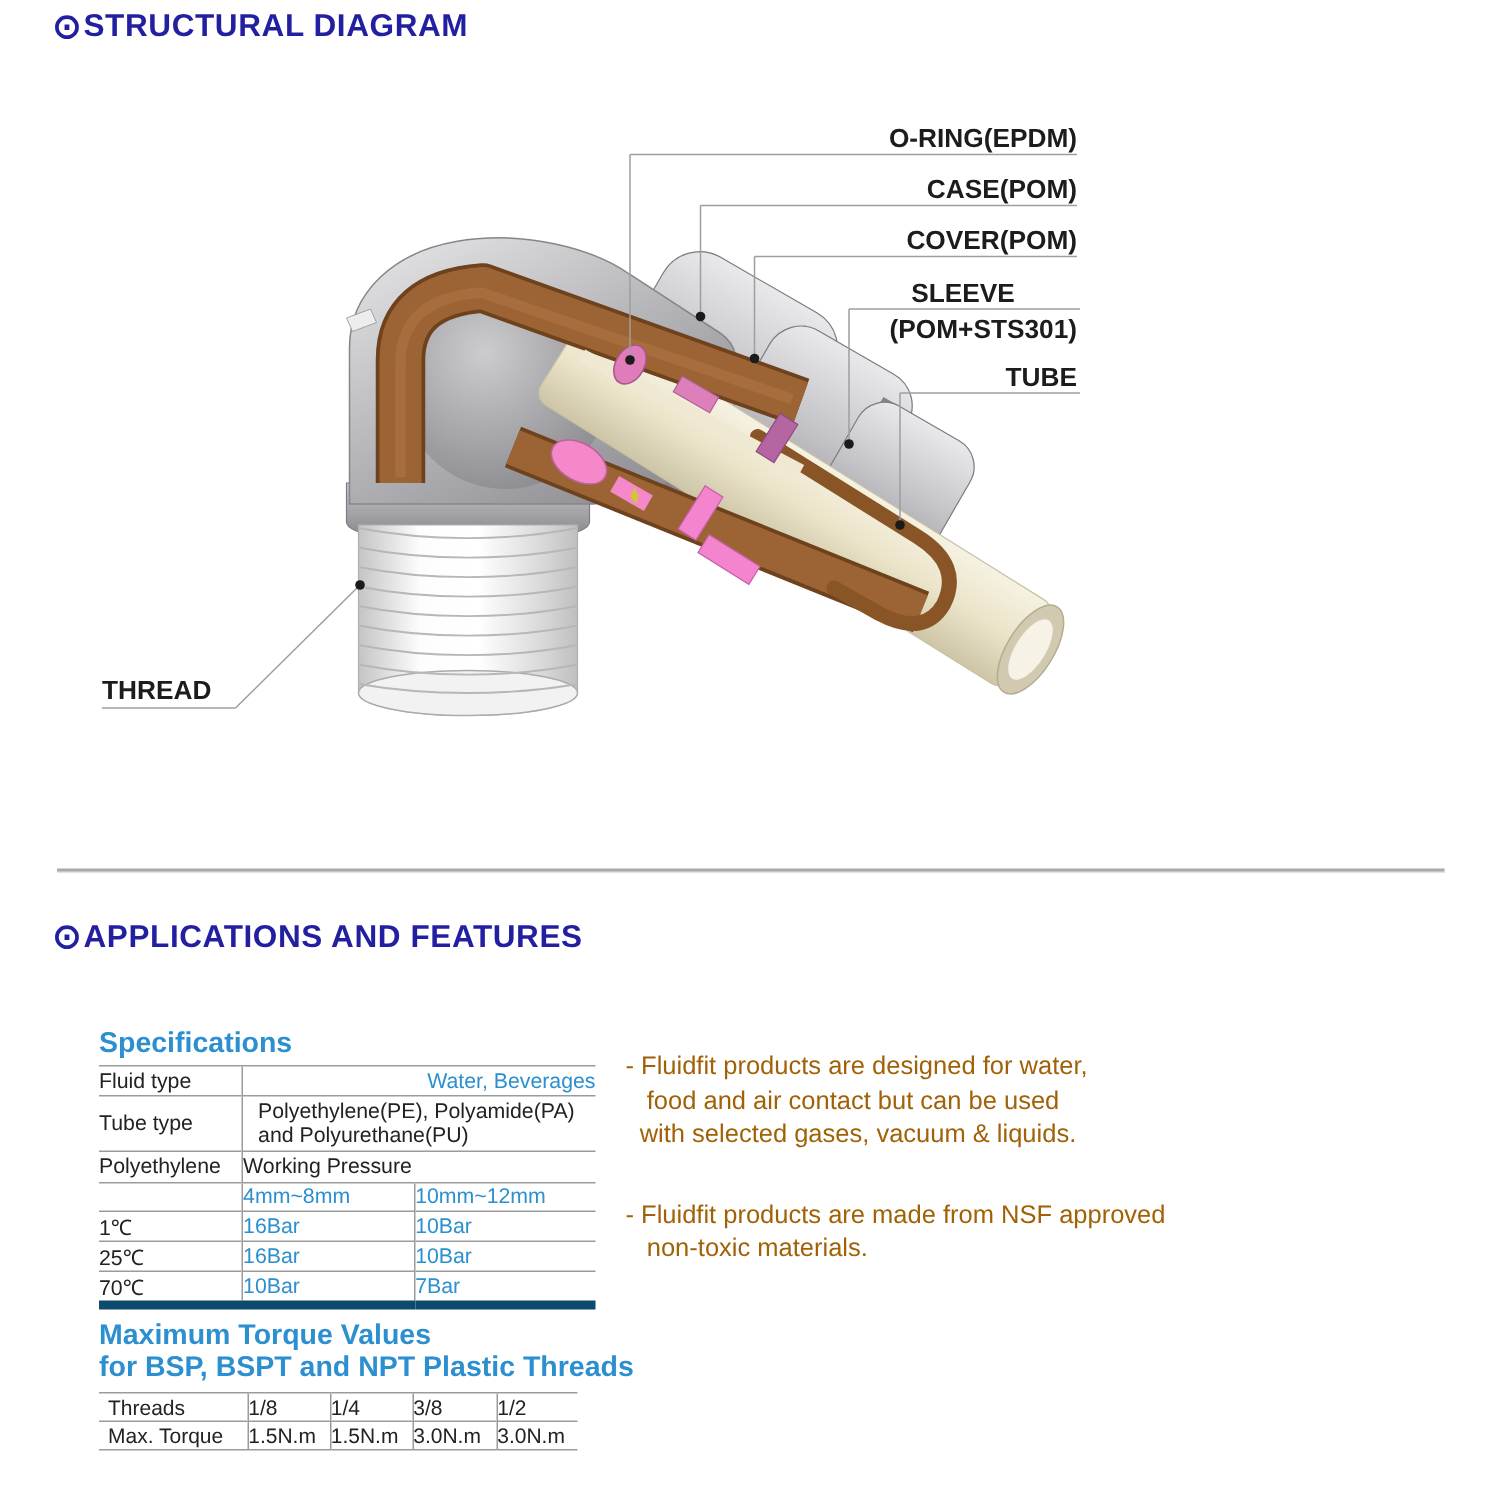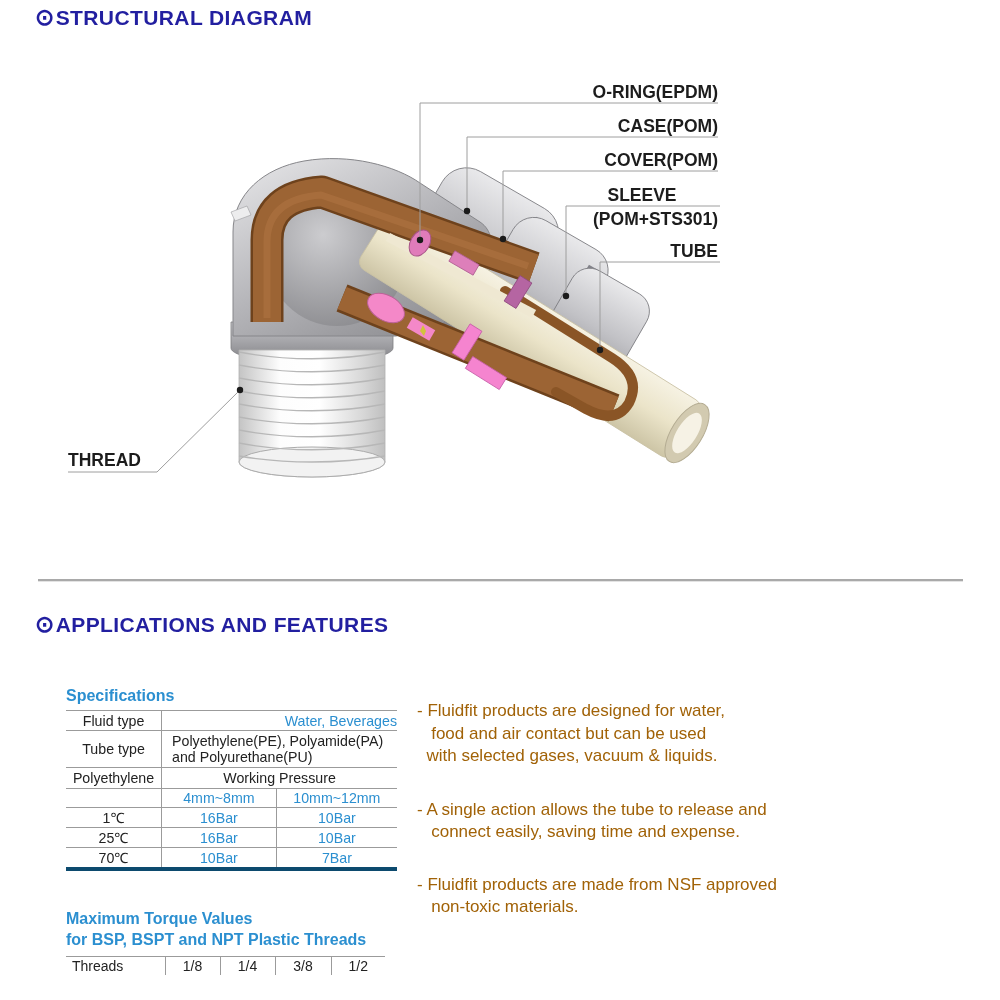--- a/index.html
+++ b/index.html
@@ -14,35 +14,35 @@
   .sec-head .mark { font-size:23px; line-height:1; margin-right:1px; position:relative; top:-1px; }
   #head1 { top:6px; }
   #head2 { top:613px; }
   #divider { position:absolute; left:38px; top:579px; width:925px; height:2px;
              background:#a9a9a9; border-bottom:1px solid #e3e3e3; }
   #diagram-svg { position:absolute; left:0; top:0; }
   .svg-label { font-family:"Liberation Sans",sans-serif; font-size:17.5px; font-weight:600; fill:#1c1c1c; }
 
   
   #spec { position:absolute; left:66px; top:686px; width:340px; }
-  .blue-title { color:#2b8fd0; font-size:16px; font-weight:bold; margin:0; line-height:20px; }
+  .blue-title { color:#2b8fd0; font-size:19px; font-weight:bold; margin:0; line-height:20px; }
   #spec-table { border-collapse:collapse; table-layout:fixed; width:331px; margin-top:4px;
                 font-size:14.2px; color:#222; }
   #spec-table td { padding:0; vertical-align:middle; border-top:1px solid #9b9b9b; }
-  #spec-table tr.last td { border-bottom:4px solid #0c4a6e; }
+  #spec-table tr.last td { border-bottom:6px solid #0c4a6e; }
   #spec-table td.vl { border-left:1px solid #9b9b9b; }
-  .c { text-align:center; }
+  .c { }
   .l { text-align:right; padding-left:10px !important; }
   .blu { color:#2b8fd0; }
   .r20 { height:20px; } .r36 { height:36px; } .r21 { height:21px; }
   .r19 { height:19px; } .r18 { height:18px; }
   #spec-table td.wrap { line-height:16px; padding:2px 2px 2px 10px; }
 
   
-  #torque { position:absolute; left:66px; top:908px; }
+  #torque { position:absolute; left:66px; top:880px; }
   #torque .blue-title { line-height:21px; }
   #torque-table { border-collapse:collapse; table-layout:fixed; width:319px; margin-top:6px;
                   font-size:14px; color:#222; }
   #torque-table td { padding:0; height:18px; vertical-align:middle; border-top:1px solid #9b9b9b; }
   #torque-table tr.last td { border-bottom:1px solid #9b9b9b; }
   #torque-table td.vl { border-left:1px solid #9b9b9b; }
   #torque-table td.lab { padding-left:6px; }
 
   
   #features { position:absolute; left:417px; top:700px; width:560px;
@@ -250,27 +250,32 @@
           <col style="width:54px">
         </colgroup>
       <tbody>
           <tr>
         <td class="lab">Threads</td>
         <td class="vl c">1/8</td>
         <td class="vl c">1/4</td>
         <td class="vl c">3/8</td>
         <td class="vl c">1/2</td>
       </tr>
+      <tr class="last">
+        <td class="lab">Max. Torque</td>
+        <td class="vl c">1.5N.m</td>
+        <td class="vl c">1.5N.m</td>
+        <td class="vl c">3.0N.m</td>
+        <td class="vl c">3.0N.m</td>
+      </tr>
     </tbody>
       </table>
   </div>
 
   <div id="features">
     <div class="feat m1">- Fluidfit products are designed for water,
    food and air contact but can be used
   with selected gases, vacuum &amp; liquids.</div>
-    <div class="feat m2">- A single action allows the tube to release and
-   connect easily, saving time and expense.</div>
     <div class="feat m3">- Fluidfit products are made from NSF approved
    non-toxic materials.</div>
   </div>
 
 </div>
 
 </body></html>

